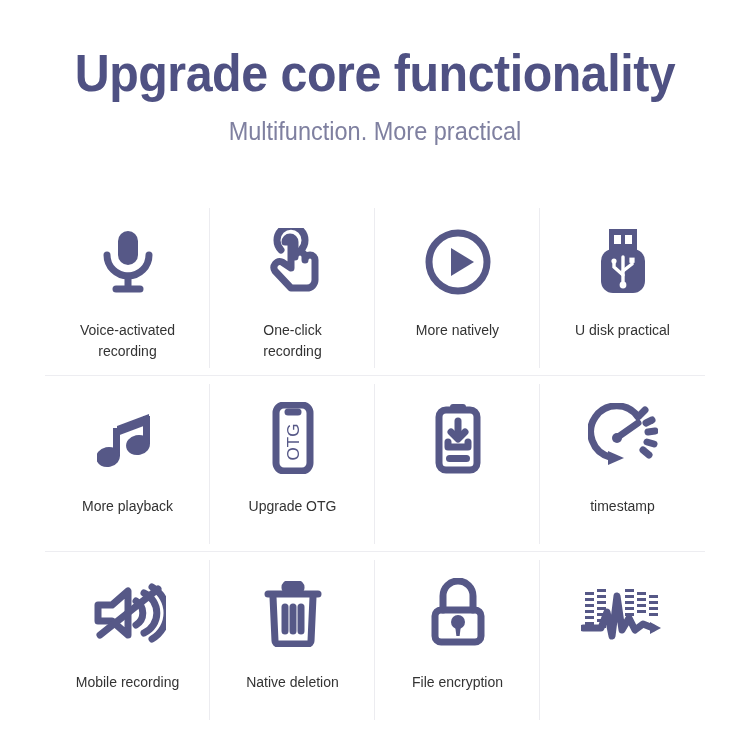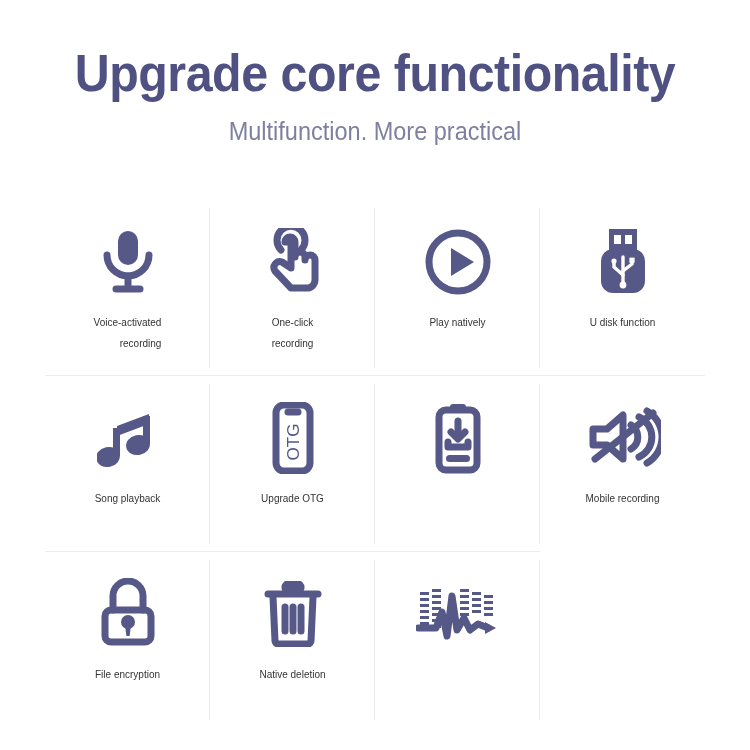--- a/index.html
+++ b/index.html
@@ -88,24 +88,24 @@
     background: #ededf1;
   }
 
   .icon-wrap {
     height: 88px;
     display: flex;
     align-items: center;
     justify-content: center;
   }
   .label {
-    margin-top: 6px;
-    text-align: right;
+    margin-top: 14px;
+    text-align: center;
     color: #333333;
-    font-size: 10px;
+    font-size: 14px;
     line-height: 21px;
     max-width: 150px;
   }
   svg { display: block; }
   .ico { stroke: #565887; fill: none; stroke-width: 7; stroke-linecap: round; stroke-linejoin: round; }
   .ico-fill { fill: #565887; stroke: none; }
 </style>
 </head>
 <body>
 
@@ -140,54 +140,54 @@
       <div class="label">One-click<br>recording</div>
     </div>
 
     <div class="cell rowline">
       <div class="icon-wrap">
         <svg width="68" height="68" viewBox="0 0 68 68">
           <circle class="ico" cx="34" cy="34" r="29" stroke-width="6"></circle>
           <path class="ico-fill" d="M27 20 L50 34 L27 48 Z"></path>
         </svg>
       </div>
-      <div class="label">Play natively</div>
+      <div class="label">More natively</div>
     </div>
 
     <div class="cell rowline">
       <div class="icon-wrap">
         <svg width="56" height="70" viewBox="0 0 56 70">
           <rect class="ico-fill" x="14" y="2" width="28" height="22"></rect>
           <rect x="19" y="8" width="7" height="9" fill="#ffffff"></rect>
           <rect x="30" y="8" width="7" height="9" fill="#ffffff"></rect>
           <rect class="ico-fill" x="6" y="22" width="44" height="44" rx="12"></rect>
           <g stroke="#ffffff" fill="none" stroke-width="3.4" stroke-linecap="round">
             <line x1="28" y1="30" x2="28" y2="58"></line>
             <path d="M28 48 L19 40 L19 36"></path>
             <path d="M28 44 L37 37 L37 33"></path>
           </g>
           <circle cx="19" cy="34" r="2.6" fill="#ffffff"></circle>
           <rect x="34.4" y="30.6" width="5.2" height="5.2" fill="#ffffff"></rect>
           <circle cx="28" cy="58" r="3.4" fill="#ffffff"></circle>
         </svg>
       </div>
-      <div class="label">U disk function</div>
+      <div class="label">U disk practical</div>
     </div>
 
     <div class="cell rowline">
       <div class="icon-wrap">
         <svg width="62" height="72" viewBox="0 0 62 72">
           <path class="ico-fill" d="M20 24 L52 12 L52 22 L20 34 Z"></path>
           <rect class="ico-fill" x="16" y="26" width="7" height="28"></rect>
           <rect class="ico-fill" x="46" y="14" width="7" height="28"></rect>
           <ellipse class="ico-fill" cx="11" cy="55" rx="12" ry="10" transform="rotate(-12 11 55)"></ellipse>
           <ellipse class="ico-fill" cx="41" cy="43" rx="12" ry="10" transform="rotate(-12 41 43)"></ellipse>
         </svg>
       </div>
-      <div class="label">Song playback</div>
+      <div class="label">More playback</div>
     </div>
 
     <div class="cell rowline">
       <div class="icon-wrap">
         <svg width="48" height="72" viewBox="0 0 48 72">
           <rect class="ico" x="7" y="3" width="34" height="66" rx="8" stroke-width="6"></rect>
           <line class="ico" x1="19" y1="10" x2="29" y2="10" stroke-width="4"></line>
           <text x="24" y="40" transform="rotate(-90 24 40)" text-anchor="middle" font-family="Liberation Sans, sans-serif" font-size="17" fill="#565887" dominant-baseline="central">OTG</text>
         </svg>
       </div>
@@ -202,60 +202,78 @@
           <g class="ico" stroke-width="5">
             <line x1="25" y1="19" x2="25" y2="36"></line>
             <path d="M18 30 L25 37 L32 30"></path>
             <path d="M15 40 L15 45 L35 45 L35 40"></path>
           </g>
           <rect class="ico-fill" x="13" y="53" width="24" height="7" rx="3.5"></rect>
         </svg>
       </div>
     </div>
 
+    <div class="cell rowline">
+      <div class="icon-wrap">
+        <svg width="70" height="70" viewBox="0 0 70 70">
+          <path class="ico" d="M50 14 A26 26 0 1 0 22 54" stroke-width="4.5"></path>
+          <g class="ico" stroke-width="4">
+            <line x1="52" y1="12" x2="57" y2="7"></line>
+            <line x1="58" y1="20" x2="64" y2="17"></line>
+            <line x1="60" y1="29" x2="67" y2="28"></line>
+            <line x1="59" y1="39" x2="66" y2="41"></line>
+            <line x1="55" y1="47" x2="61" y2="52"></line>
+          </g>
+          <line class="ico" x1="30" y1="34" x2="50" y2="20" stroke-width="4"></line>
+          <circle class="ico-fill" cx="29" cy="35" r="5"></circle>
+          <path class="ico-fill" d="M20 48 L36 55 L20 62 Z"></path>
+        </svg>
+      </div>
+      <div class="label">timestamp</div>
+    </div>
 
     <div class="cell">
       <div class="icon-wrap">
         <svg width="76" height="62" viewBox="0 0 76 62">
           <path class="ico" d="M8 22 L22 22 L38 8 L38 52 L22 38 L8 38 Z" stroke-width="5"></path>
           <path class="ico" d="M46 18 A14 14 0 0 1 46 42" stroke-width="5"></path>
           <path class="ico" d="M54 10 A22 22 0 0 1 54 50" stroke-width="5"></path>
           <path class="ico" d="M62 4 A30 30 0 0 1 62 56" stroke-width="5"></path>
           <line class="ico" x1="10" y1="52" x2="68" y2="6" stroke-width="5"></line>
         </svg>
       </div>
       <div class="label">Mobile recording</div>
-    </div>
-
-    <div class="cell">
-      <div class="icon-wrap">
-        <svg width="60" height="72" viewBox="0 0 60 72">
-          <path class="ico" d="M15 32 L15 18 a15 15 0 0 1 30 0 L45 32" stroke-width="5.5"></path>
-          <rect class="ico" x="7" y="32" width="46" height="32" rx="6" stroke-width="5.5"></rect>
-          <circle class="ico-fill" cx="30" cy="44" r="7"></circle>
-          <path class="ico-fill" d="M27 47 L33 47 L31.6 58 L28.4 58 Z"></path>
-        </svg>
-      </div>
-      <div class="label">File encryption</div>
     </div>
 
     <div class="cell">
       <div class="icon-wrap">
         <svg width="58" height="66" viewBox="0 0 58 66">
           <rect class="ico" x="21" y="3" width="16" height="7" rx="3" stroke-width="4.5"></rect>
           <line class="ico" x1="4" y1="13" x2="54" y2="13" stroke-width="5"></line>
           <path class="ico" d="M9 16 L11 60 a3 3 0 0 0 3 3 h30 a3 3 0 0 0 3 -3 L49 16" stroke-width="5"></path>
           <g class="ico" stroke-width="4.5">
             <line x1="21" y1="26" x2="21" y2="50"></line>
             <line x1="29" y1="26" x2="29" y2="50"></line>
             <line x1="37" y1="26" x2="37" y2="50"></line>
           </g>
         </svg>
       </div>
       <div class="label">Native deletion</div>
+    </div>
+
+    <div class="cell">
+      <div class="icon-wrap">
+        <svg width="60" height="72" viewBox="0 0 60 72">
+          <path class="ico" d="M15 32 L15 18 a15 15 0 0 1 30 0 L45 32" stroke-width="5.5"></path>
+          <rect class="ico" x="7" y="32" width="46" height="32" rx="6" stroke-width="5.5"></rect>
+          <circle class="ico-fill" cx="30" cy="44" r="7"></circle>
+          <path class="ico-fill" d="M27 47 L33 47 L31.6 58 L28.4 58 Z"></path>
+        </svg>
+      </div>
+      <div class="label">File encryption</div>
     </div>
 
     <div class="cell">
       <div class="icon-wrap">
         <svg width="84" height="60" viewBox="0 0 84 60">
           <g class="ico-fill">
 
             <g>
               <rect x="4" y="8" width="9" height="3"></rect>
                 <rect x="4" y="14" width="9" height="3"></rect>

